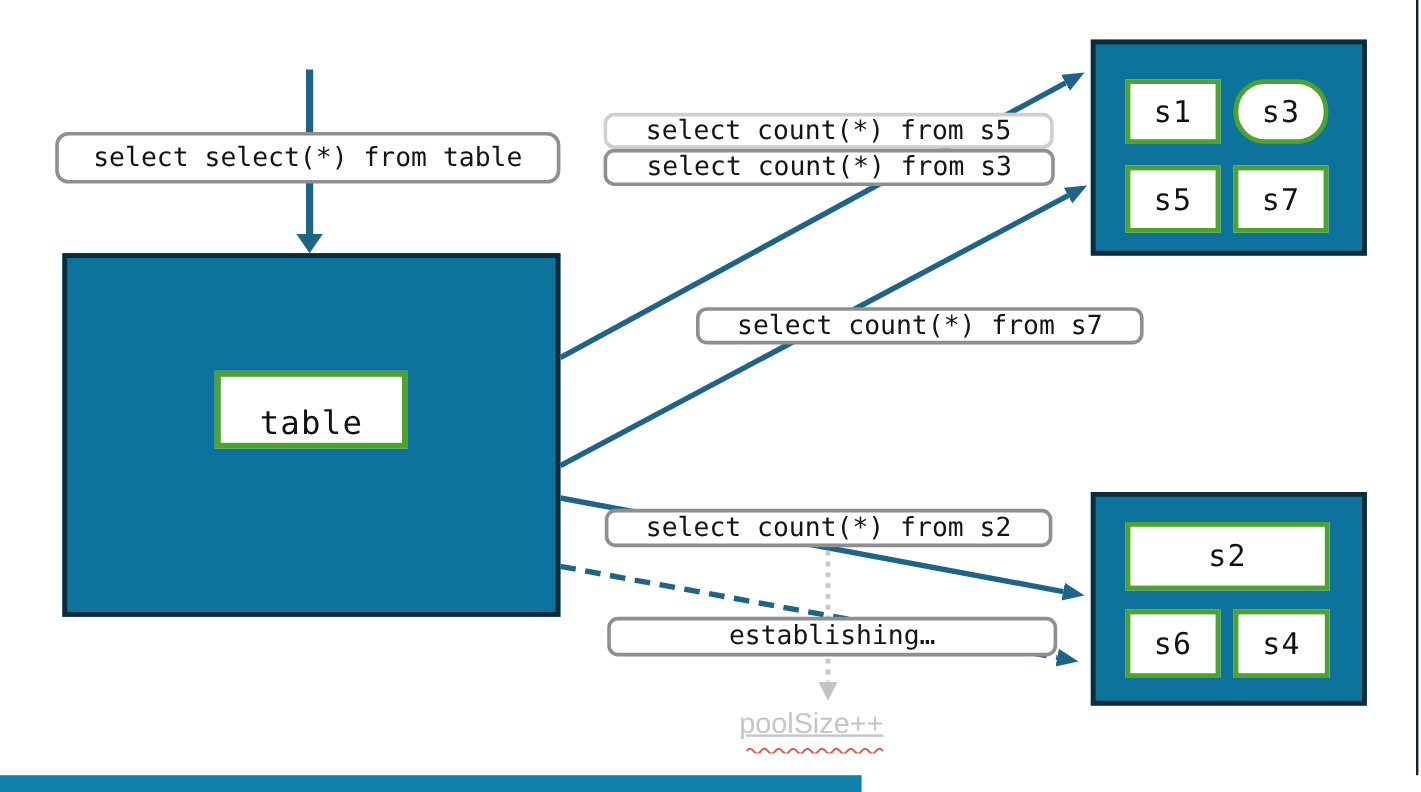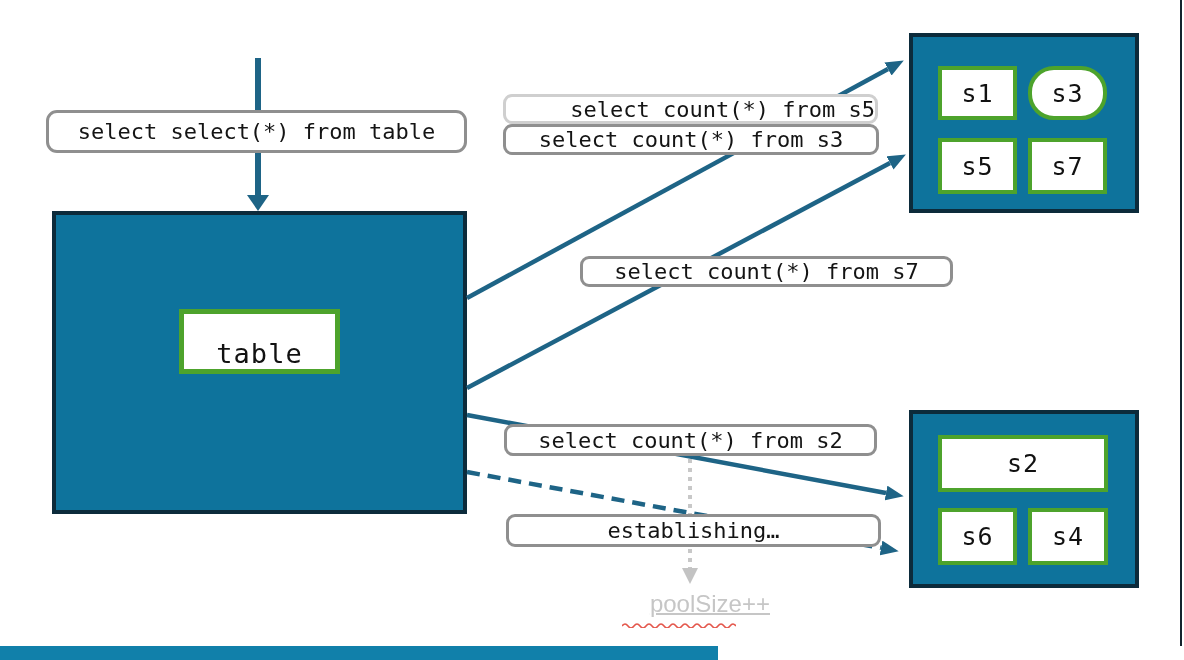--- a/index.html
+++ b/index.html
@@ -9,23 +9,23 @@
   .tealbox{position:absolute;background:#0E739C;border:4px solid #0C2B3B;box-sizing:border-box;z-index:1;}
   
   .cell{position:absolute;background:#ffffff;border:4px solid #4DA32C;box-sizing:border-box;
         display:flex;align-items:center;justify-content:center;
         font-size:25px;color:#111;z-index:2;letter-spacing:1px;}
   .tablecell{border-width:5px;font-size:27px;align-items:flex-end;}
   
   .qlabel{position:absolute;background:#ffffff;border:3px solid #8F8F8F;border-radius:9px;
           box-sizing:border-box;display:flex;align-items:center;justify-content:center;
           font-size:22px;color:#141414;z-index:5;white-space:pre;}
-  .qlabel.light{border-color:#CFCFCF;justify-content:flex-end;}
+  .qlabel.light{border-color:#CFCFCF;}
   #arrows{position:absolute;left:0;top:0;z-index:3;pointer-events:none;}
-  #pool-size{position:absolute;left:616px;top:590px;width:154px;text-align:right;z-index:5;
+  #pool-size{position:absolute;left:616px;top:590px;width:154px;text-align:left;z-index:5;
              font-family:"Liberation Sans","DejaVu Sans",sans-serif;font-size:24px;color:#C6C6C6;
              text-decoration:underline;text-decoration-thickness:2px;}
   #squiggle{position:absolute;left:6px;top:31px;}
   
   #right-edge-line{position:absolute;left:1180px;top:0;width:2px;height:646px;background:#14232D;z-index:6;}
   #bottom-bar{position:absolute;left:0;top:646px;width:718px;height:14px;background:#1180AA;z-index:6;}
 </style>
 </head>
 <body>
 

